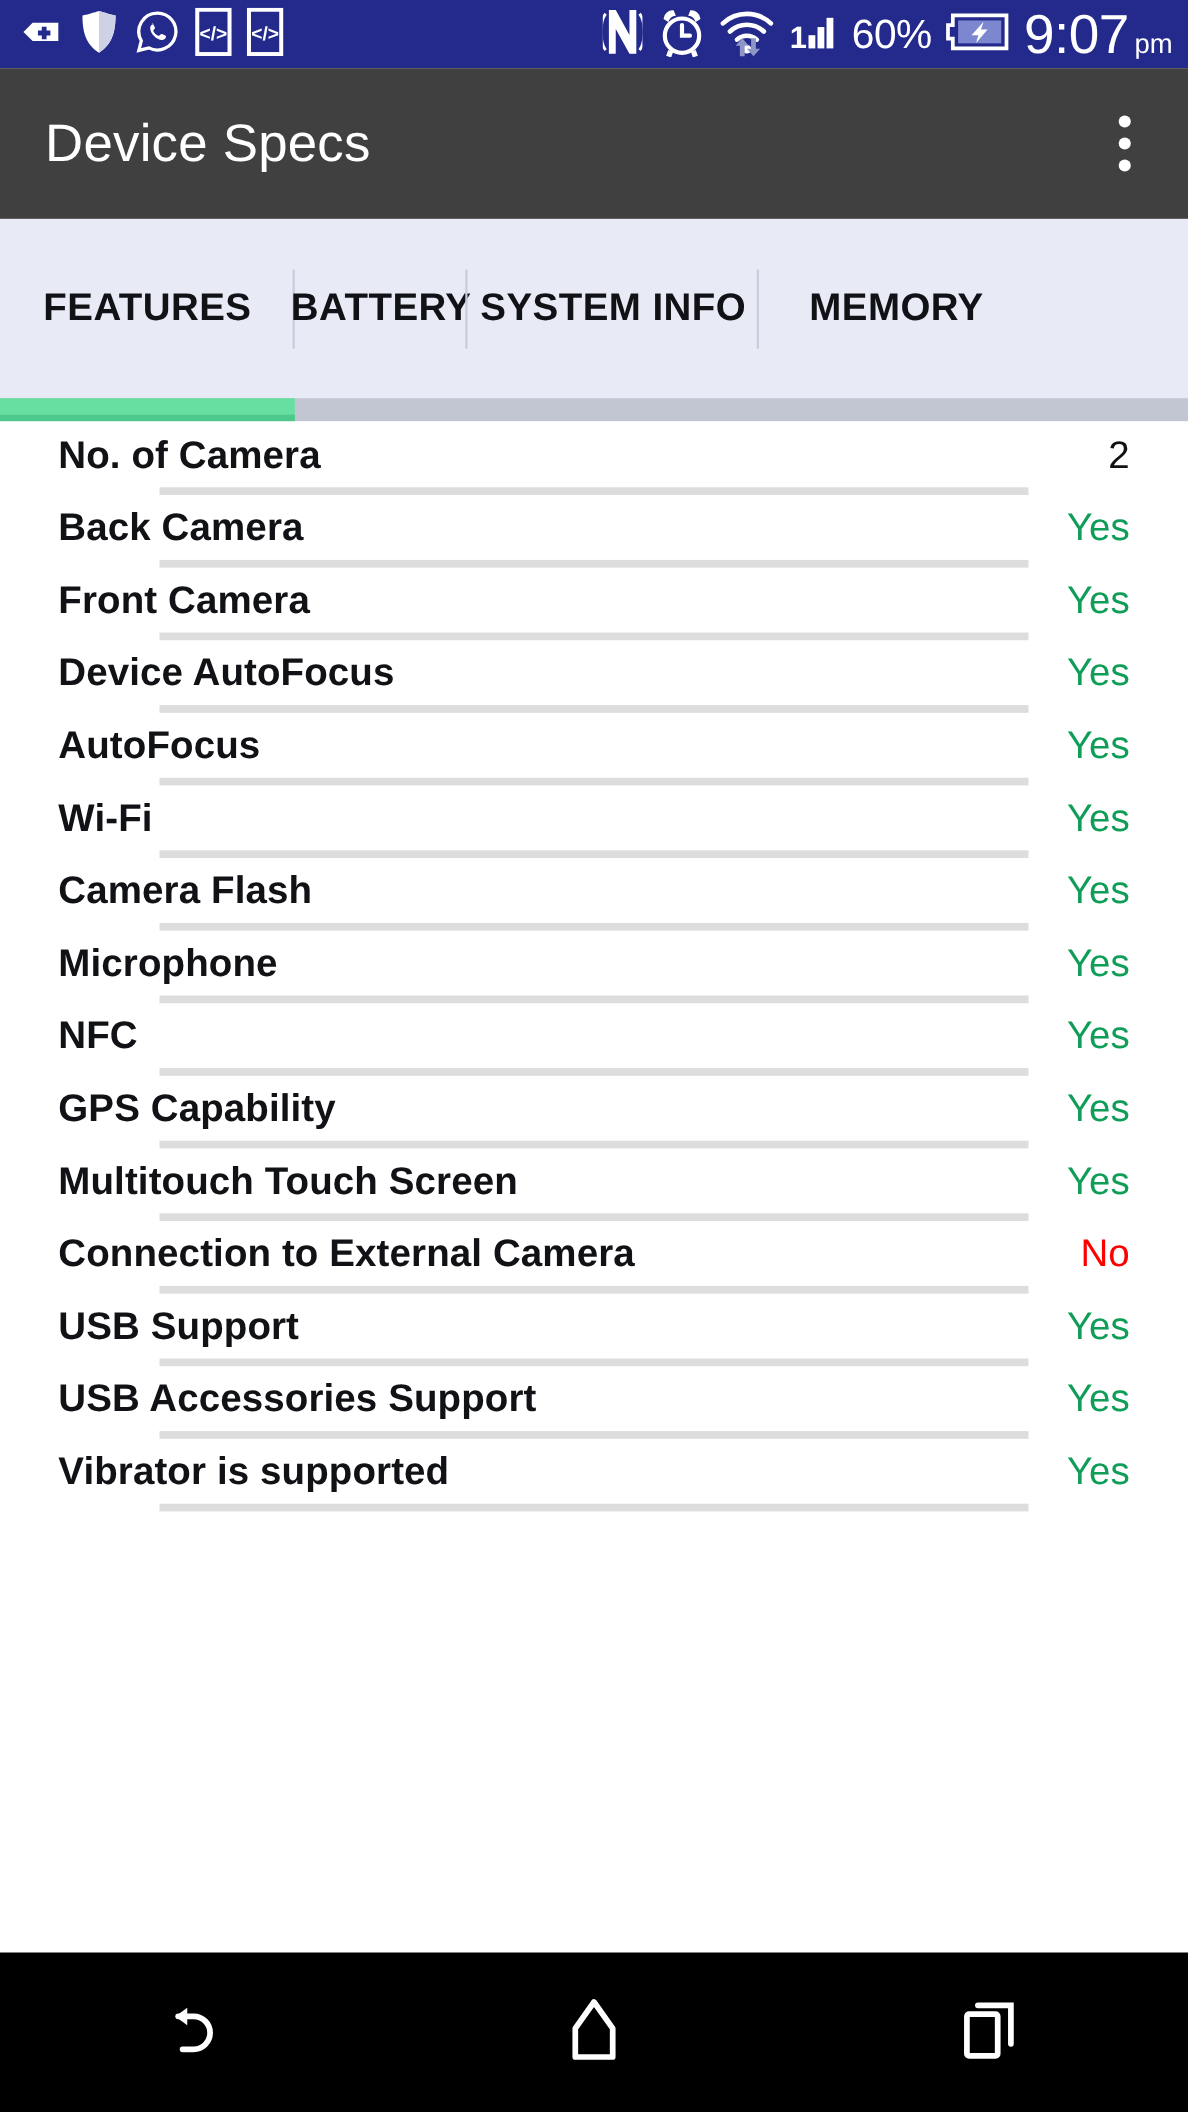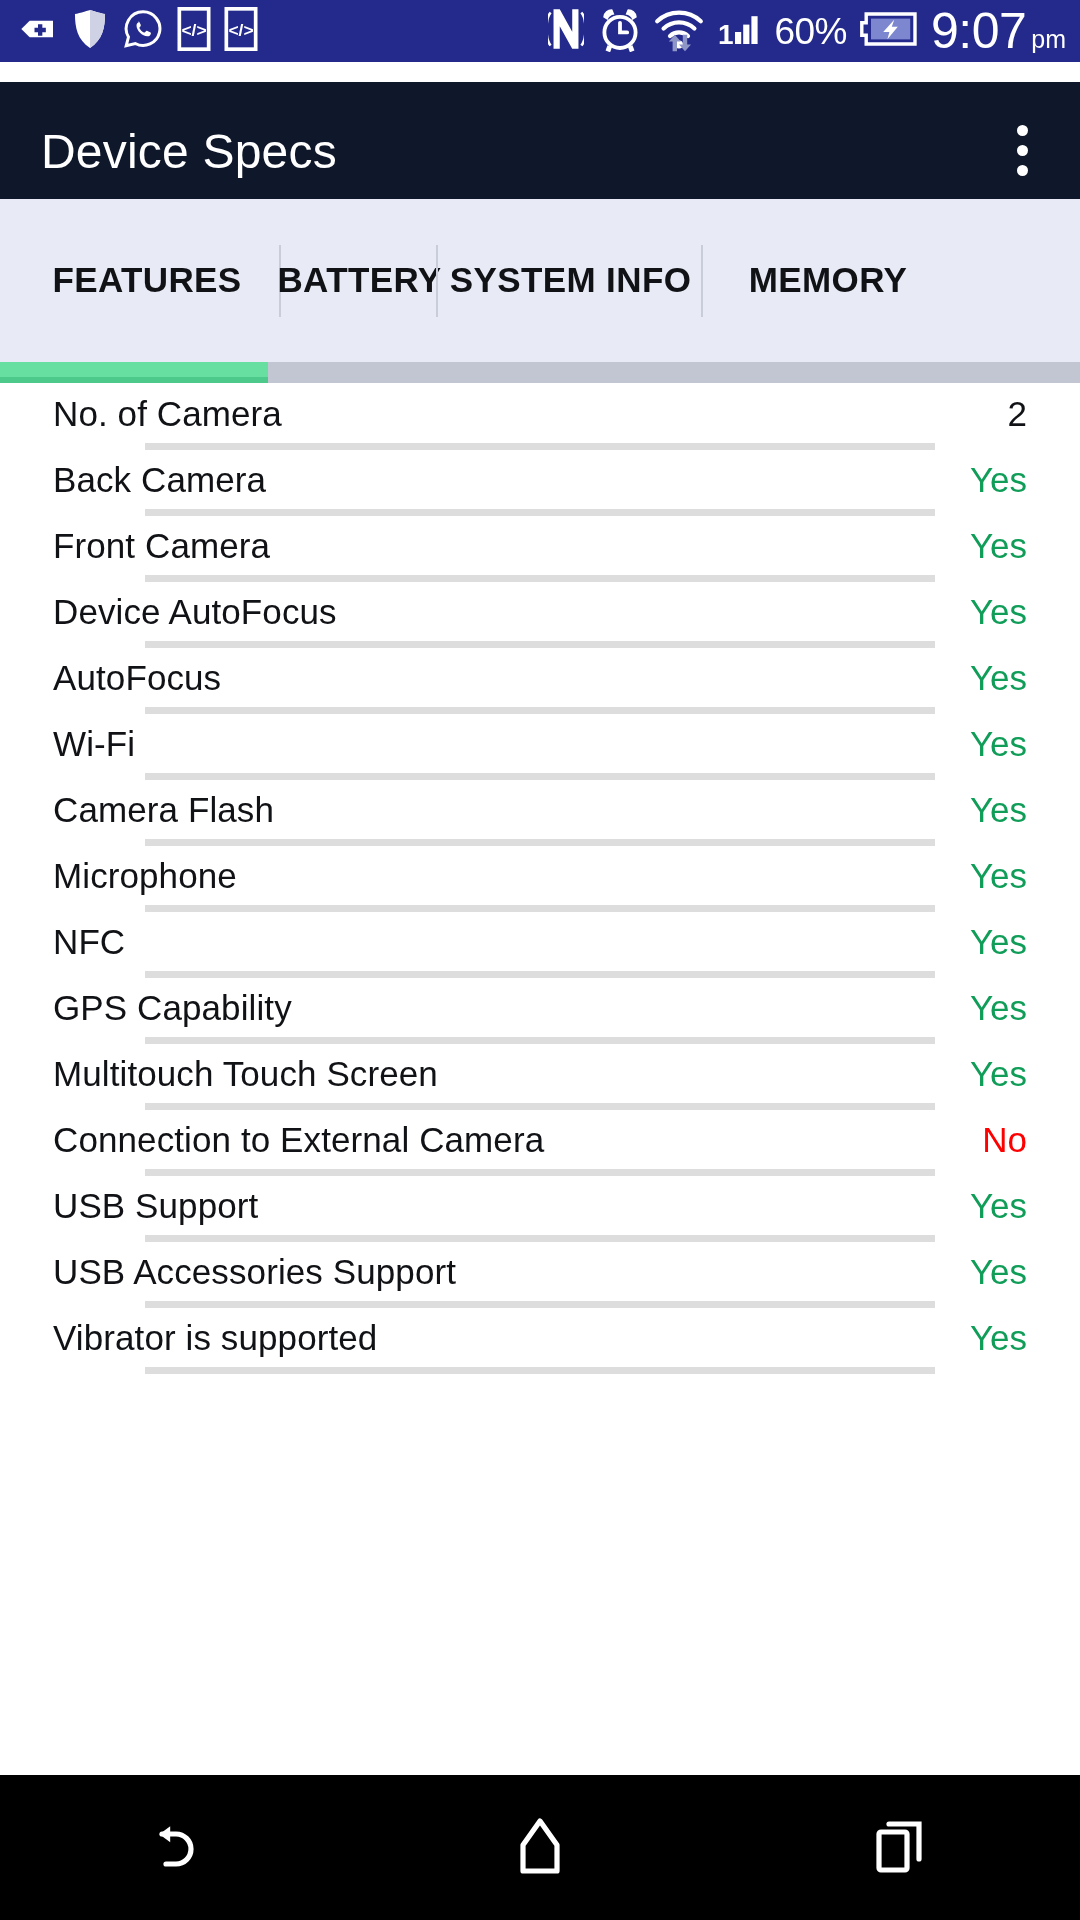--- a/index.html
+++ b/index.html
@@ -66,22 +66,21 @@
     text-align: right;
   }
   .clock-wrap { display: flex; align-items: baseline; }
 
   
   .app-bar {
     position: absolute;
     left: 0; top: 62px;
     width: 1080px;
     height: 137px;
-    background: #0f172a;
-    margin-top: 20px;
+    background: #404040;
   }
   .app-title {
     position: absolute;
     left: 41px;
     top: 50%;
     transform: translateY(-50%);
     color: #ffffff;
     font-size: 48px;
     font-weight: 400;
     letter-spacing: 0.2px;
@@ -112,21 +111,21 @@
   .tab-bar {
     position: absolute;
     left: 0; top: 199px;
     width: 1080px;
     height: 184px;
     background: #e8eaf6;
     overflow: hidden;
   }
   .tab-strip {
     position: absolute;
-    left: 13px; top: 0;
+    left: 0; top: 0;
     height: 163px;
     display: flex;
     align-items: flex-end;
   }
   .tab {
     position: relative;
     height: 163px;
     display: flex;
     align-items: center;
     justify-content: center;
@@ -184,21 +183,21 @@
     position: relative;
     height: 59px;
     display: flex;
     align-items: center;
     box-sizing: border-box;
     padding: 0 53px;
   }
   .row-label {
     color: #111216;
     font-size: 35px;
-    font-weight: 400;
+    font-weight: 700;
     letter-spacing: 0.1px;
     white-space: nowrap;
   }
   .row-value {
     margin-left: auto;
     font-size: 35px;
     font-weight: 400;
     white-space: nowrap;
   }
   .row-divider {

